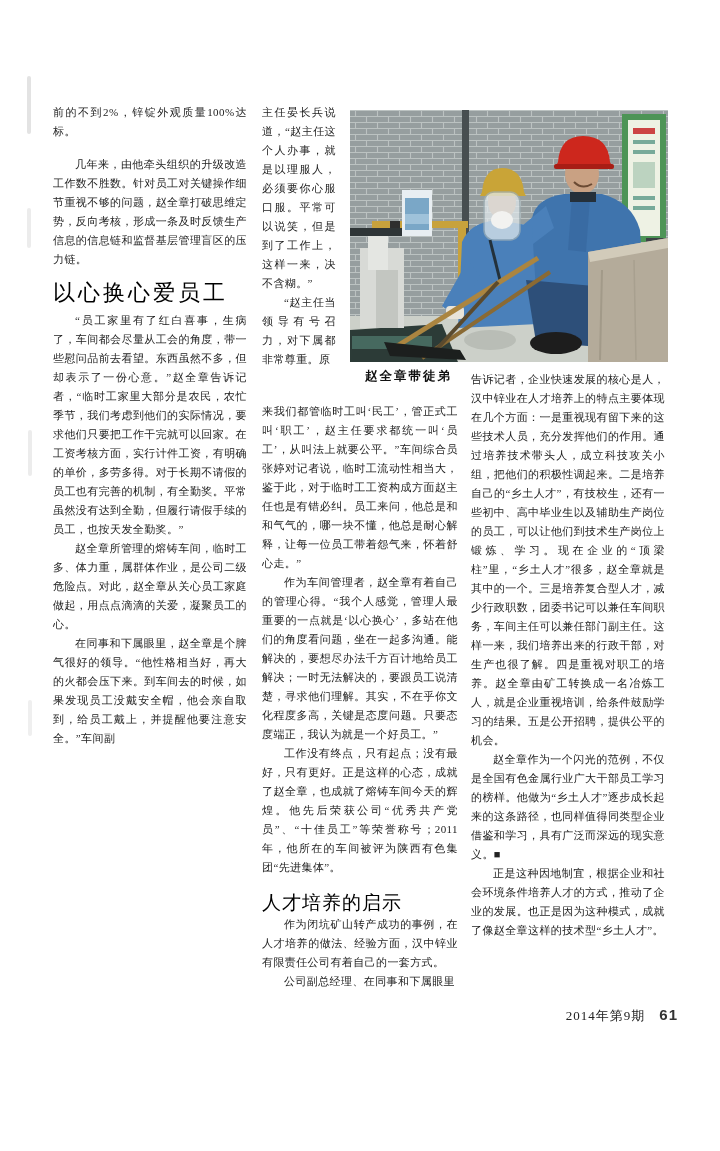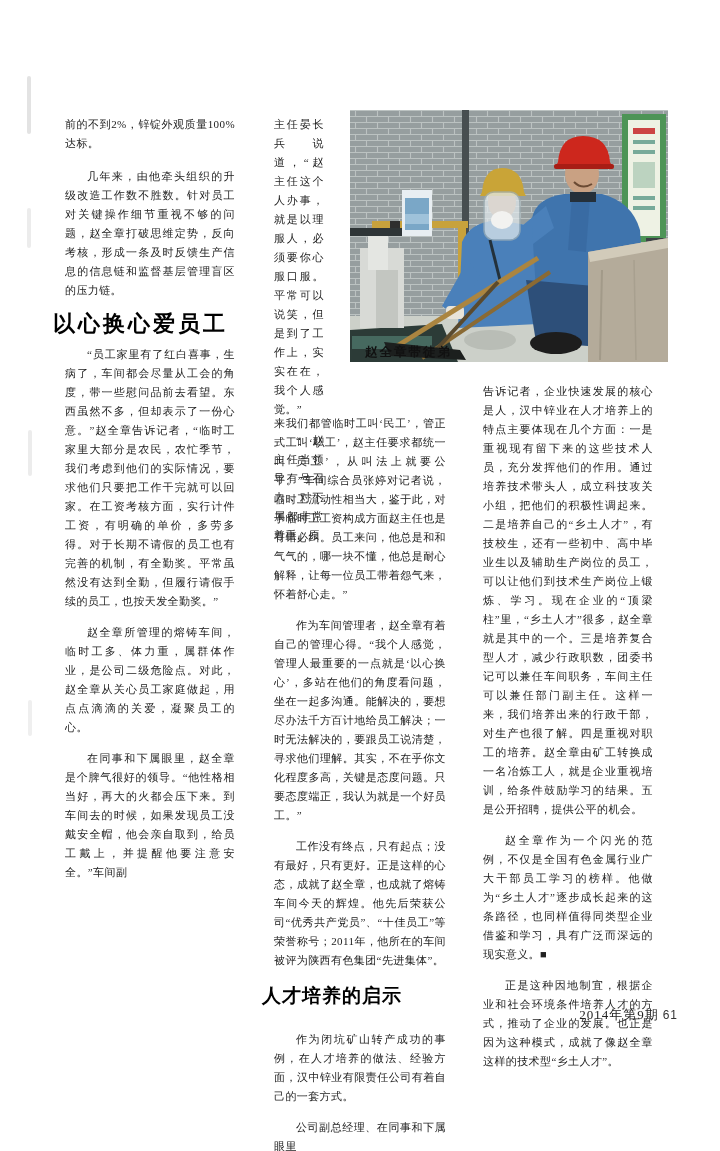--- a/index.html
+++ b/index.html
@@ -20,54 +20,54 @@
   .s4{left:28px;top:700px;height:36px;background:#efefef;}
 
   .col{
     position:absolute;
     text-align:justify;
     font-size:11px;
     line-height:19px;
     letter-spacing:0.4px;
     color:#222;
   }
-  .col p{margin:12px;}
+  .col p{margin:0;}
   .col p.ind{text-indent:2em;}
   .col p.gap{margin-top:14px;}
   #col1{left:53px;top:103px;width:194px;}
   #col2a{left:262px;top:103px;width:74px;}
   #col2b{left:262px;top:402px;width:196px;}
   #col3{left:471px;top:370px;width:194px;}
 
   h2.sect{
     font-family:"Liberation Sans","DejaVu Sans",sans-serif;
-    font-weight:700;color:#000;
+    font-weight:400;color:#000;
     margin:14px 0 9px 0;
   }
   h2.h-love{font-size:22px;letter-spacing:3px;}
-  h2.h-talent{font-size:19px;letter-spacing:1px;margin:16px 0 25px 0;}
+  h2.h-talent{font-size:19px;letter-spacing:1px;margin:16px 0 3px 0;}
 
   .photo{
     position:absolute;left:350px;top:110px;width:318px;height:252px;
     background:#9aa1a3;
   }
   .photo svg{display:block;width:318px;height:252px;}
   .caption{
-    position:absolute;left:365px;top:344px;
+    position:absolute;left:365px;top:368px;
     font-family:"Liberation Sans","DejaVu Sans",sans-serif;
     font-weight:700;font-size:12.5px;letter-spacing:2px;color:#111;
   }
   .footer{
     position:absolute;left:558px;top:1006px;width:120px;
-    display:flex;align-items:baseline;justify-content:flex-end;gap:4px;
+    display:flex;align-items:baseline;justify-content:flex-end;gap:14px;
   }
   .footer .issue{font-size:13px;letter-spacing:1px;color:#222;}
   .footer .pageno{
     font-family:"Liberation Sans","DejaVu Sans",sans-serif;
-    font-size:12px;font-weight:400;color:#333;letter-spacing:1px;
+    font-size:15px;font-weight:700;color:#333;letter-spacing:1px;
   }
 </style>
 </head>
 <body>
 
 <div class="page">
 
   <span class="smudge s1"></span>
   <span class="smudge s2"></span>
   <span class="smudge s3"></span>
@@ -76,21 +76,21 @@
   <div class="col" id="col1">
     <p class="cont">前的不到2%，锌锭外观质量100%达标。</p>
     <p class="ind gap">几年来，由他牵头组织的升级改造工作数不胜数。针对员工对关键操作细节重视不够的问题，赵全章打破思维定势，反向考核，形成一条及时反馈生产信息的信息链和监督基层管理盲区的压力链。</p>
     <h2 class="sect h-love">以心换心爱员工</h2>
     <p class="ind">“员工家里有了红白喜事，生病了，车间都会尽量从工会的角度，带一些慰问品前去看望。东西虽然不多，但却表示了一份心意。”赵全章告诉记者，“临时工家里大部分是农民，农忙季节，我们考虑到他们的实际情况，要求他们只要把工作干完就可以回家。在工资考核方面，实行计件工资，有明确的单价，多劳多得。对于长期不请假的员工也有完善的机制，有全勤奖。平常虽然没有达到全勤，但履行请假手续的员工，也按天发全勤奖。”</p>
     <p class="ind">赵全章所管理的熔铸车间，临时工多、体力重，属群体作业，是公司二级危险点。对此，赵全章从关心员工家庭做起，用点点滴滴的关爱，凝聚员工的心。</p>
     <p class="ind">在同事和下属眼里，赵全章是个脾气很好的领导。“他性格相当好，再大的火都会压下来。到车间去的时候，如果发现员工没戴安全帽，他会亲自取到，给员工戴上，并提醒他要注意安全。”车间副</p>
   </div>
 
   <div class="col" id="col2a">
-    <p class="cont">主任晏长兵说道，“赵主任这个人办事，就是以理服人，必须要你心服口服。平常可以说笑，但是到了工作上，实实在在，我个人感觉。”</p>
+    <p class="cont">主任晏长兵说道，“赵主任这个人办事，就是以理服人，必须要你心服口服。平常可以说笑，但是到了工作上，这样一来，决不含糊。”</p>
     <p class="ind">“赵主任当领导有号召力，对下属都非常尊重。原</p>
   </div>
 
   <div class="photo">
     <svg viewBox="0 0 318 252" xmlns="http://www.w3.org/2000/svg">
       <defs>
         <pattern id="brick" width="22" height="12" patternUnits="userSpaceOnUse">
           <rect width="22" height="12" fill="#9da4a6"></rect>
           <path d="M0 .5h22M0 6.5h22" stroke="#c7cdcc" stroke-width="1.1"></path>
           <path d="M5.5 .5v6M16.5 6.5v6" stroke="#c7cdcc" stroke-width="1.1"></path>

